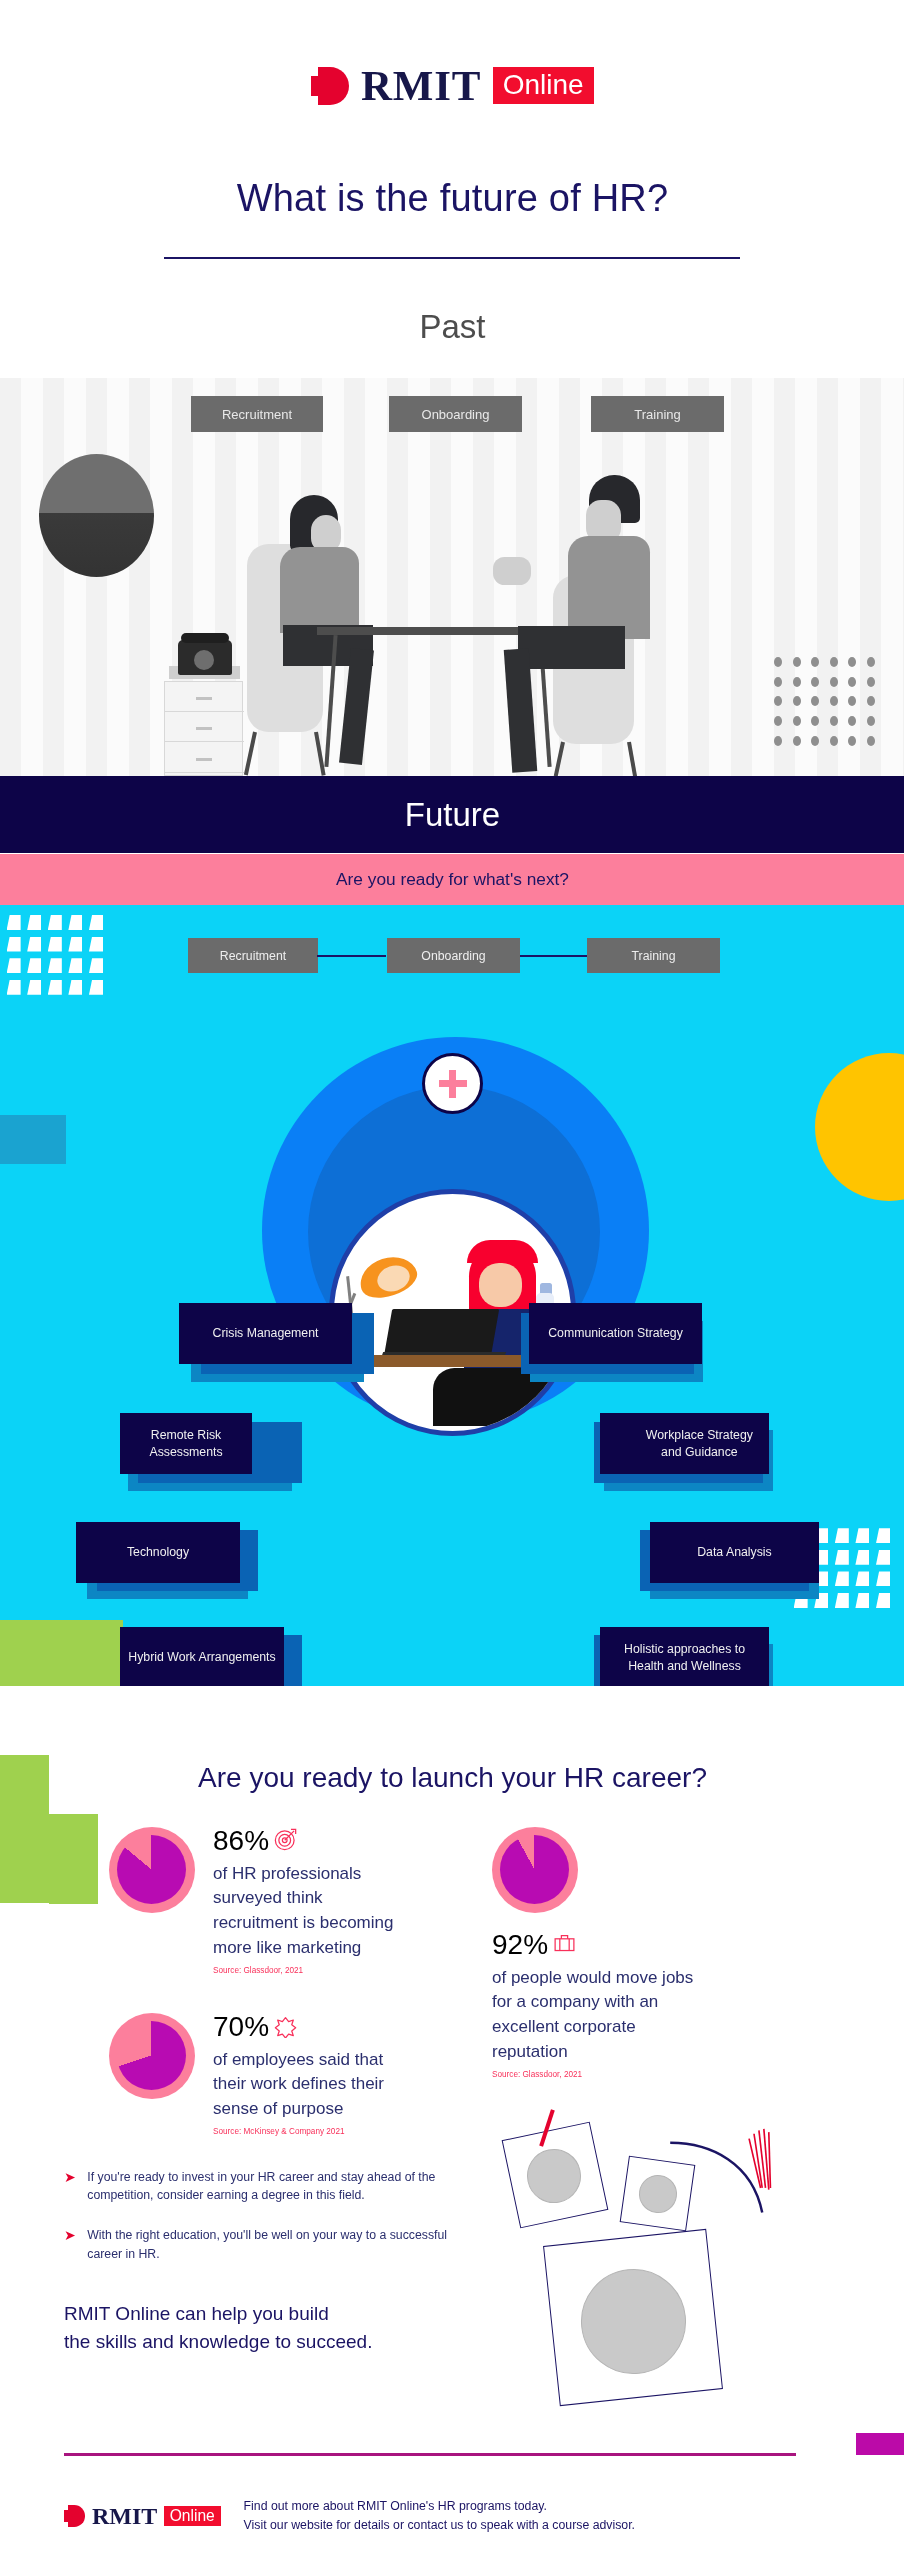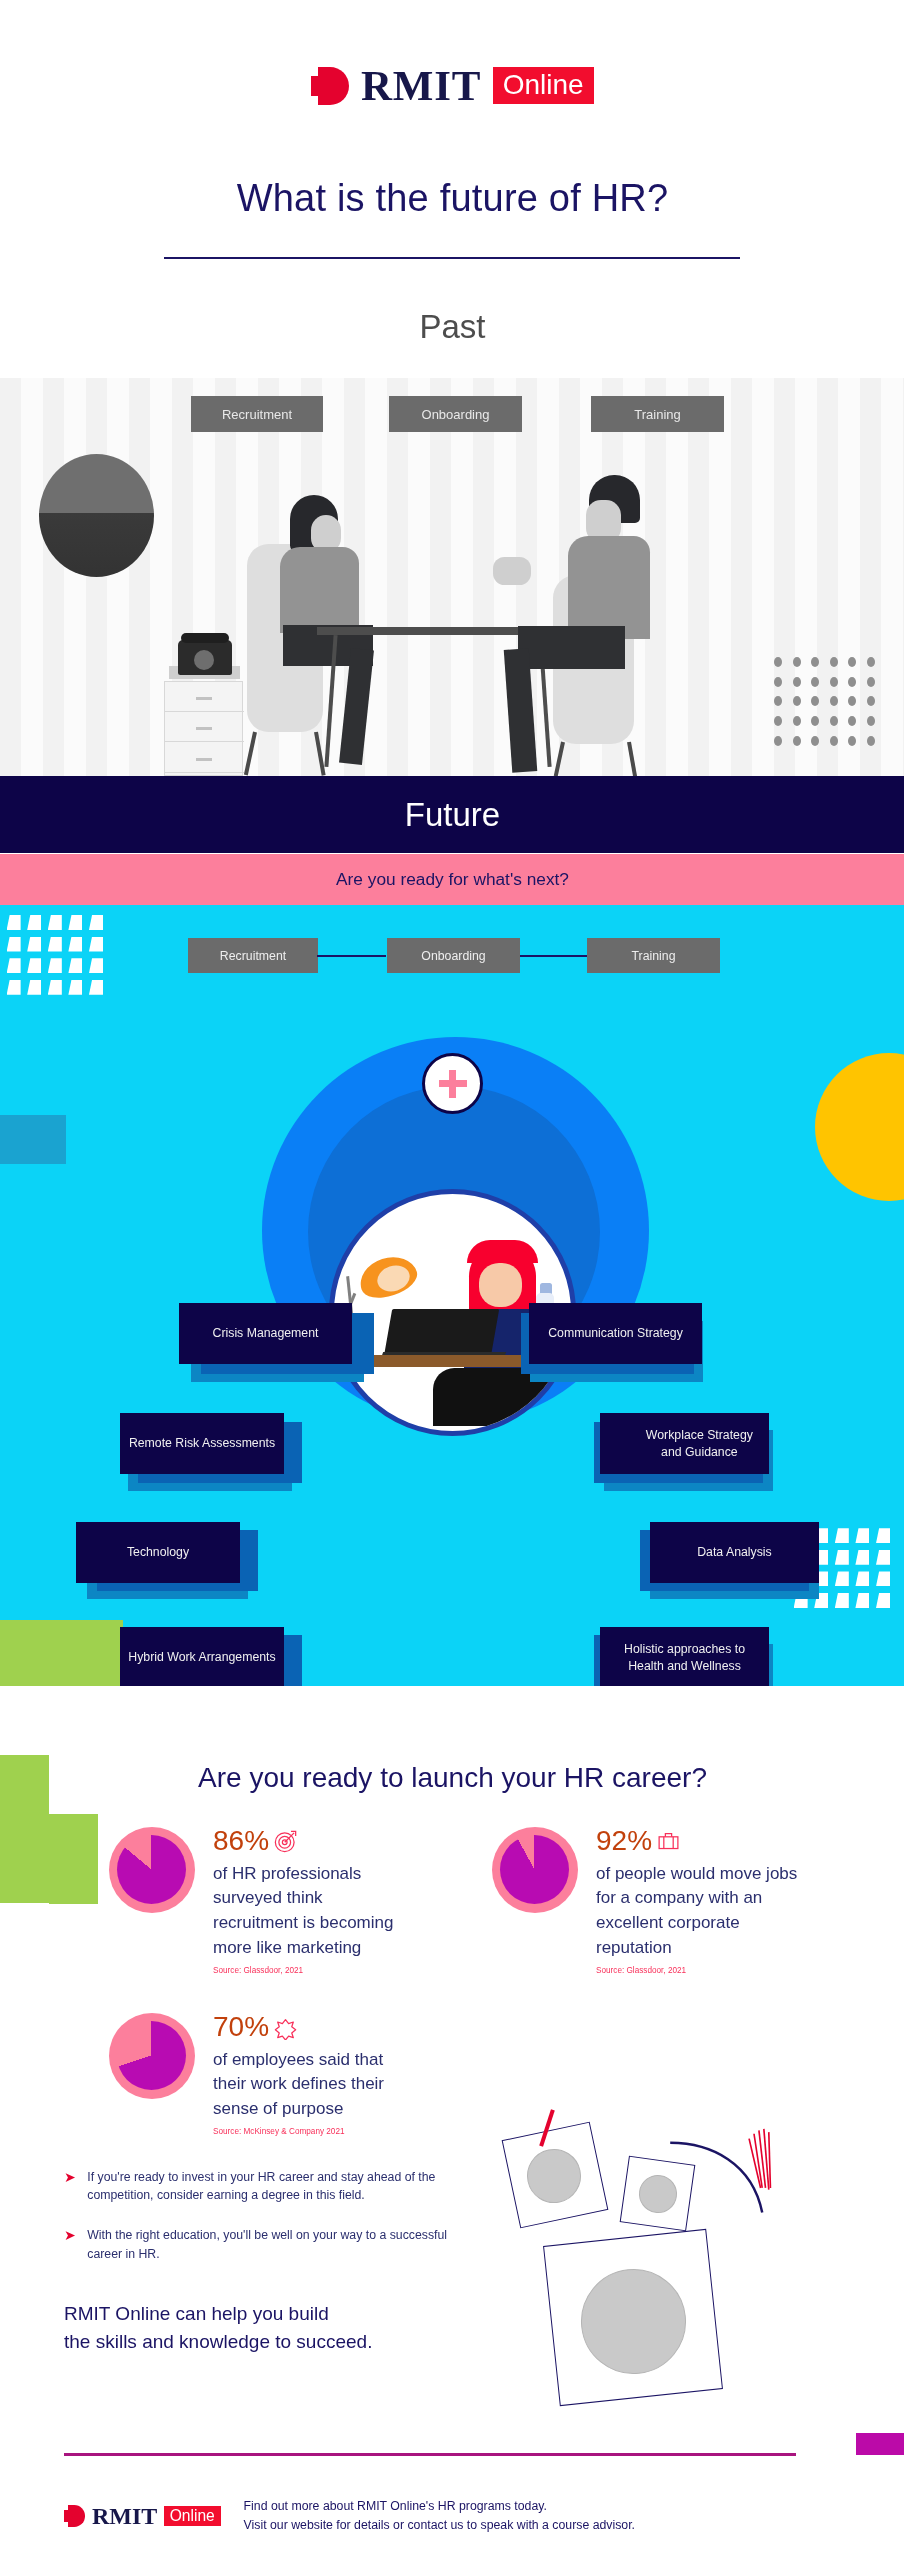--- a/index.html
+++ b/index.html
@@ -128,21 +128,21 @@
 
   
   .cta-sec { position:absolute; top:1686px; left:0; width:905px; height:890px; background:#fff; overflow:hidden; }
   .green-l1 { position:absolute; left:0; top:69px; width:49px; height:148px; background:#9fd14e; }
   .green-l2 { position:absolute; left:49px; top:128px; width:49px; height:90px; background:#9fd14e; }
   .cta-title { position:absolute; top:76px; left:0; width:905px; text-align:center; font-size:28px; color:#1b1464; }
 
   .stat { position:absolute; display:flex; gap:18px; align-items:flex-start; }
   .pie-wrap { position:relative; width:86px; height:86px; border-radius:50%; background:#fc7f9c; flex:0 0 auto; }
   .pie { position:absolute; left:8.2px; top:8.2px; width:69px; height:69px; border-radius:50%; }
-  .stat-num { font-size:28px; color:#c2410c; line-height:1; display:flex; align-items:center; gap:4px; }
+  .stat-num { font-size:28px; color:#000000; line-height:1; display:flex; align-items:flex-start; gap:4px; }
   .stat-desc { font-size:17px; color:#2b2f6e; line-height:1.45; margin-top:6.6px; max-width:197px; }
   .stat-src { font-size:8.2px; color:#f8305a; margin-top:5.8px; }
   .ic { width:25px; height:25px; }
 
   .bullets { position:absolute; left:64px; top:482px; width:395px; }
   .bullet { display:flex; gap:11.5px; margin-bottom:21.4px; }
   .bullet .arrow { color:#e4022e; font-size:14px; line-height:1.4; flex:0 0 auto; }
   .bullet .btxt { font-size:12.3px; color:#2b2f6e; line-height:1.5; }
   .closing { position:absolute; left:64px; top:614px; font-size:19px; color:#1b1464; line-height:1.45; }
 
@@ -357,21 +357,21 @@
     <div class="tag-shadow2" style="left:97px;top:625px;width:161px;height:61px;"></div>
     <div class="tag-shadow" style="left:650px;top:633px;width:169px;height:61px;"></div>
     <div class="tag-shadow2" style="left:640px;top:625px;width:169px;height:61px;"></div>
     <div class="tag-shadow" style="left:128px;top:739px;width:164px;height:61px;"></div>
     <div class="tag-shadow2" style="left:138px;top:730px;width:164px;height:61px;"></div>
     <div class="tag-shadow" style="left:604px;top:739px;width:169px;height:61px;"></div>
     <div class="tag-shadow2" style="left:594px;top:730px;width:169px;height:61px;"></div>
 
     <div class="tag" style="left:179px;top:398px;width:173px;height:61px;">Crisis Management</div>
     <div class="tag" style="left:529px;top:398px;width:173px;height:61px;">Communication Strategy</div>
-    <div class="tag" style="left:120px;top:508px;width:164px;height:61px;">Remote Risk Assessments</div>
+    <div class="tag" style="left:120px;top:508px;width:132px;height:61px;">Remote Risk Assessments</div>
     <div class="tag" style="left:600px;top:508px;width:169px;height:61px;padding-left:38px;">Workplace Strategy and Guidance</div>
     <div class="tag" style="left:76px;top:617px;width:164px;height:61px;text-align:center;">Technology</div>
     <div class="tag" style="left:650px;top:617px;width:169px;height:61px;">Data Analysis</div>
     <div class="tag" style="left:120px;top:722px;width:164px;height:61px;">Hybrid Work Arrangements</div>
     <div class="tag" style="left:600px;top:722px;width:169px;height:61px;">Holistic approaches to Health and Wellness</div>
 
   </div>
 
   <div class="cta-sec">
     <div class="green-l1"></div>
@@ -391,21 +391,21 @@
             <circle cx="15" cy="17" r="3" fill="none" stroke="#f8305a" stroke-width="1.6"></circle>
             <path d="M15 17 L27 5" stroke="#f8305a" stroke-width="1.6" fill="none"></path>
             <path d="M23 3 L29 3 L29 9" stroke="#f8305a" stroke-width="1.6" fill="none"></path>
           </svg>
         </div>
         <div class="stat-desc">of HR professionals surveyed think recruitment is becoming more like marketing</div>
         <div class="stat-src">Source: Glassdoor, 2021</div>
       </div>
     </div>
 
-    <div class="stat" style="left:492px; top:141px;">
+    <div class="stat" style="left:492px; top:141px;flex-direction:column;">
       <div class="pie-wrap">
         <div class="pie" id="pie1" style="background: conic-gradient(rgb(184, 11, 178) 0deg, rgb(184, 11, 178) 331.2deg, rgb(252, 127, 156) 331.2deg, rgb(252, 127, 156) 360deg);"></div>
       </div>
       <div>
         <div class="stat-num">
           <span>92%</span>
           <svg class="ic" viewBox="0 0 32 32">
             <rect x="4" y="10" width="24" height="15" fill="none" stroke="#f8305a" stroke-width="1.6"></rect>
             <path d="M12 10 V6 h8 v4" fill="none" stroke="#f8305a" stroke-width="1.6"></path>
             <path d="M10 10 v15" stroke="#f8305a" stroke-width="1.6"></path>

